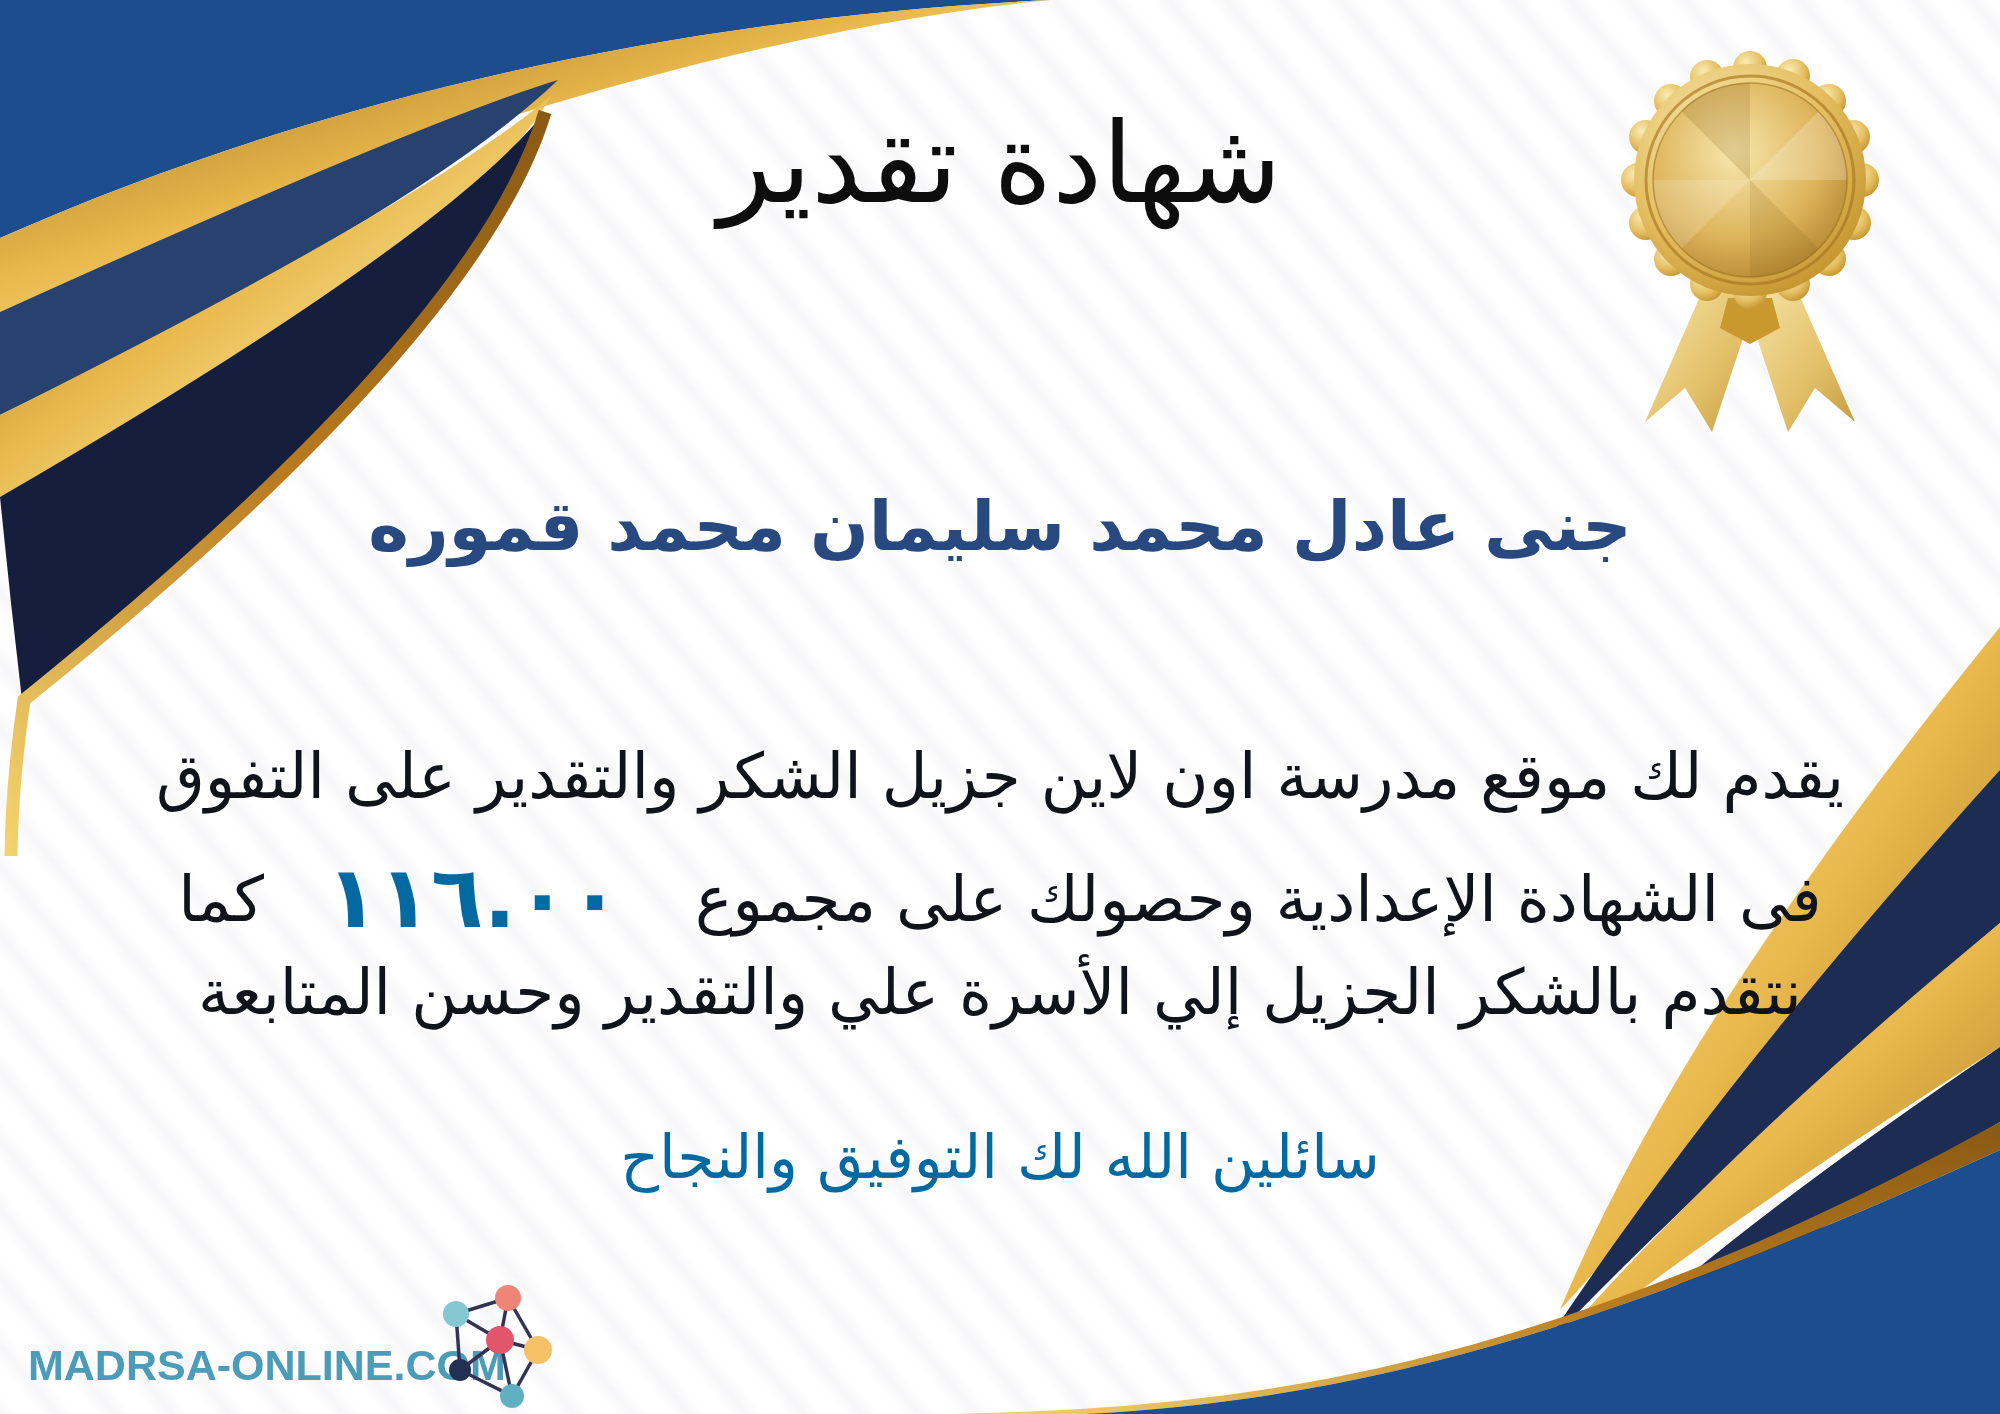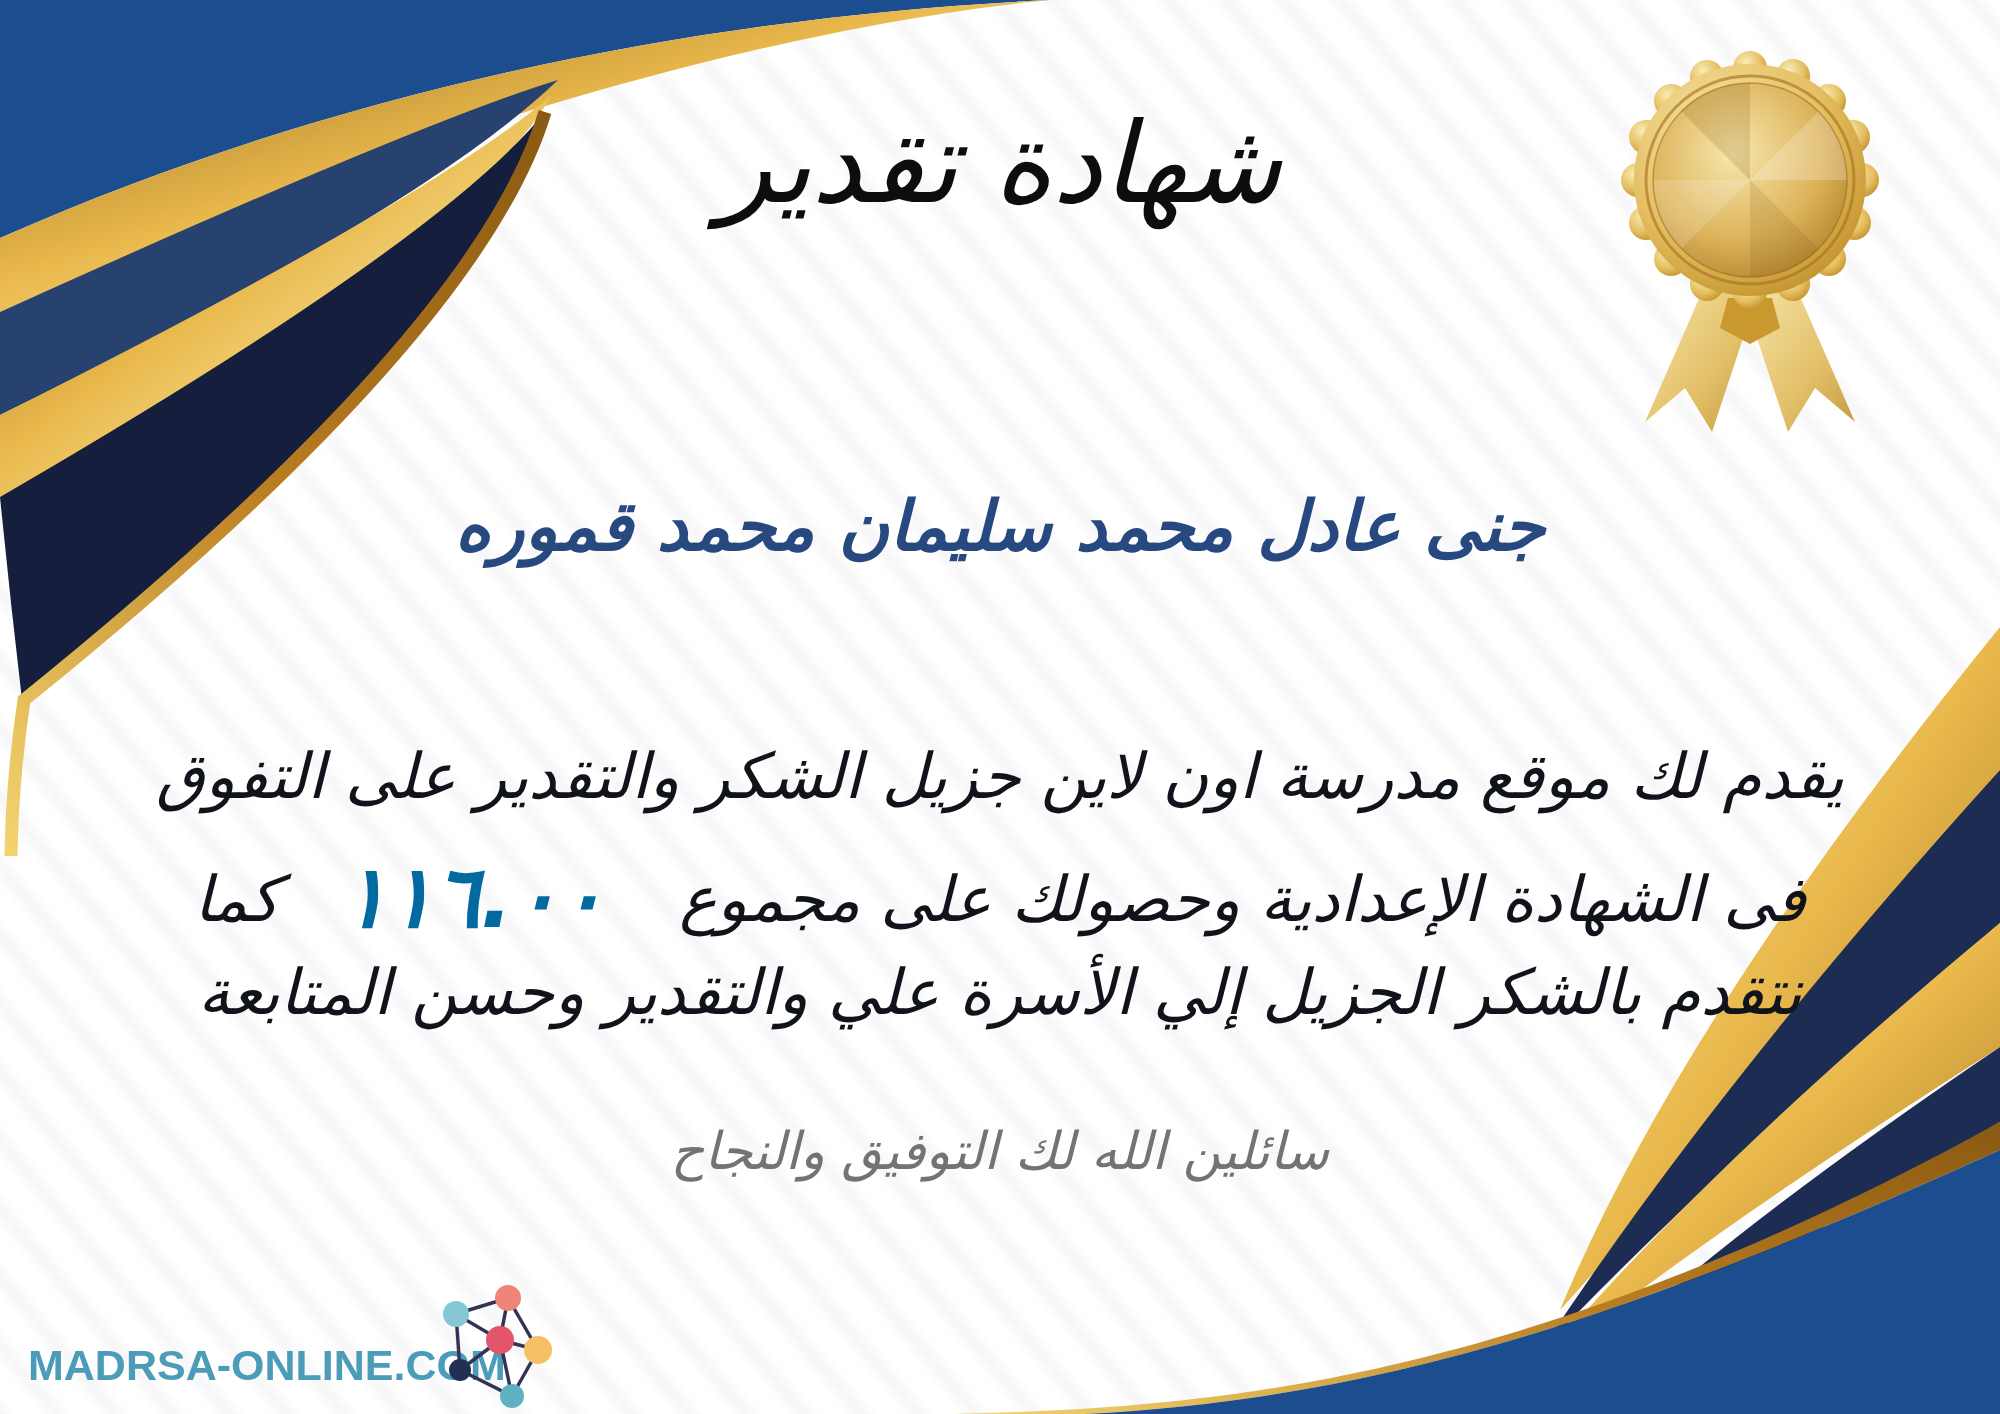--- a/index.html
+++ b/index.html
@@ -13,33 +13,33 @@
     content:"";position:absolute;inset:0;z-index:0;
     background:
       repeating-linear-gradient(50deg,
         rgba(190,190,205,0.13) 0px, rgba(255,255,255,0) 14px,
         rgba(255,255,255,0) 30px, rgba(190,190,205,0.13) 44px);
   }
   .decor{position:absolute;inset:0;z-index:1;}
   .content{position:absolute;inset:0;z-index:2;}
 
   .abs{position:absolute;}
-  .ctr{left:0;width:2000px;text-align:center;white-space:nowrap;font-style:italic;}
+  .ctr{left:0;width:2000px;text-align:center;white-space:nowrap;}
 
   .title{top:88px;font-size:112px;line-height:1.35;color:#0d0d0d;letter-spacing:0;}
   .name{top:478px;font-size:69px;font-weight:bold;color:#27497f;line-height:1.4;}
   .body-line{font-size:63px;color:#10131a;line-height:1.3;}
   .bl1{top:736px;}
   .bl2{top:842px;}
   .bl3{top:952px;}
   .score{
     font-size:86px;color:#0369a1;font-weight:bold;
     margin-left:62px;margin-right:74px;vertical-align:-6px;
   }
-  .closing{top:1118px;font-size:52px;color:#737373;line-height:1.3;}
+  .closing{top:1118px;font-size:60px;color:#0369a1;line-height:1.3;}
 
   .logo-text{left:28px;width:410px;text-align:center;white-space:nowrap;}
   .logo-ar{top:1258px;font-size:55px;font-weight:bold;color:#e97070;line-height:1.3;}
   .logo-domain{
     top:1340px;font-size:43px;font-weight:bold;color:#4b9cb8;
     font-family:"Liberation Sans","DejaVu Sans",sans-serif;letter-spacing:0px;line-height:1.2;
   }
   .logo-mark{left:440px;top:1276px;}
   .medal{left:1600px;top:40px;}
 </style>

